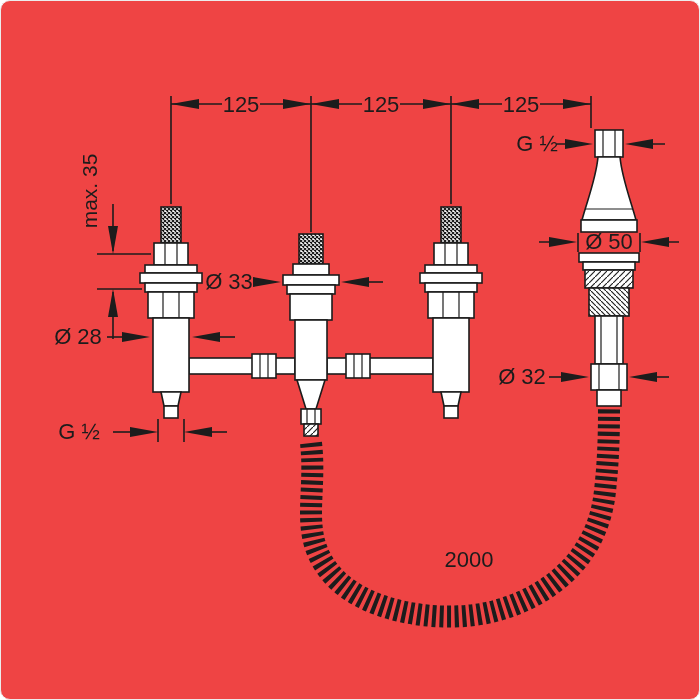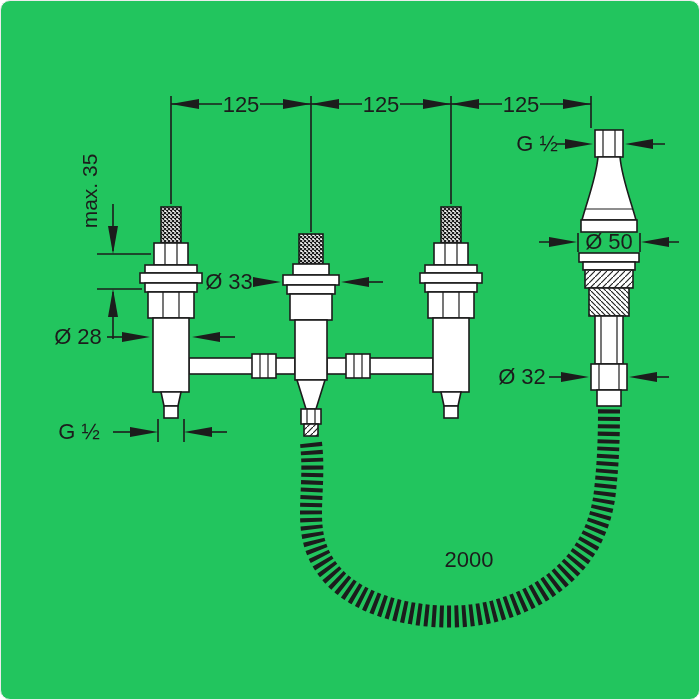--- a/index.html
+++ b/index.html
@@ -1,16 +1,16 @@
 <!DOCTYPE html>
 <html><head>
 <meta charset="utf-8">
 <style>
   html,body{margin:0;padding:0;background:#ffffff;}
-  .stage{width:700px;height:700px;background:#22c55e;border:1px solid #ececec;border-radius:10px;box-sizing:border-box;position:relative;overflow:hidden;}
+  .stage{width:700px;height:700px;background:#ef4444;border:1px solid #ececec;border-radius:10px;box-sizing:border-box;position:relative;overflow:hidden;}
   .ln{stroke:#1c1c1c;stroke-width:1.6;fill:none;}
   .thin{stroke:#1c1c1c;stroke-width:1.2;fill:none;}
   .fw{fill:#ffffff;stroke:#1c1c1c;stroke-width:1.6;}
   .ko{stroke:#1c1c1c;stroke-width:1.6;}
   .ar{fill:#1c1c1c;stroke:none;}
   .tx{font-family:"Liberation Sans",sans-serif;font-size:22px;fill:#1c1c1c;stroke:none;}
   .txs{font-family:"Liberation Sans",sans-serif;font-size:21px;fill:#1c1c1c;stroke:none;}
   .hose{stroke:#1c1c1c;stroke-width:22;fill:none;stroke-dasharray:4 3.5;}
 </style>
 </head>

